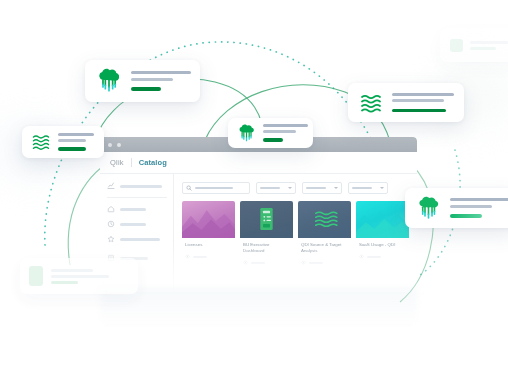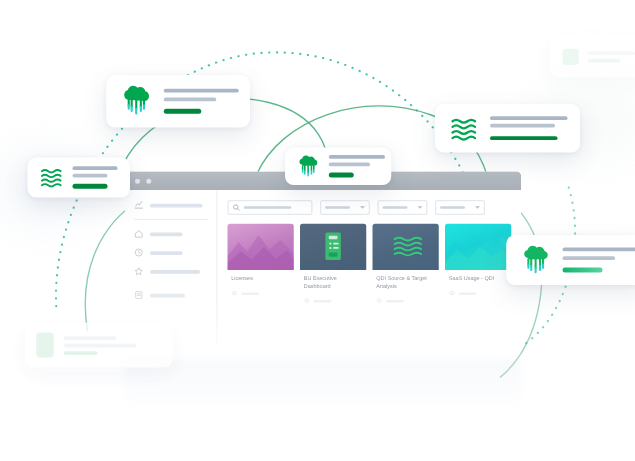--- a/index.html
+++ b/index.html
@@ -115,20 +115,25 @@
     <path d="M412,165 C432,185 438,215 430,250 C424,276 412,292 400,302" fill="none" stroke="#3faa74" stroke-width="1.1" opacity=".5"></path>
   </svg>
 
   <div class="browser">
 
     <div class="titlebar">
       <span class="dot"></span>
       <span class="dot"></span>
     </div>
 
+    <div class="appbar">
+      <span class="brand">Qlik</span>
+      <span class="bsep"></span>
+      <span class="section">Catalog</span>
+    </div>
 
     <div class="bbody">
 
       <div class="sidebar">
 
         <div class="snav">
           <svg class="sicon" viewBox="0 0 16 16">
             <path d="M2 13h12M3 10l3-4 3 2 4-6" fill="none" stroke="#8d99a8" stroke-width="1.6" stroke-linecap="round" stroke-linejoin="round"></path>
           </svg>
           <span class="sline" style="width:42px;"></span>

